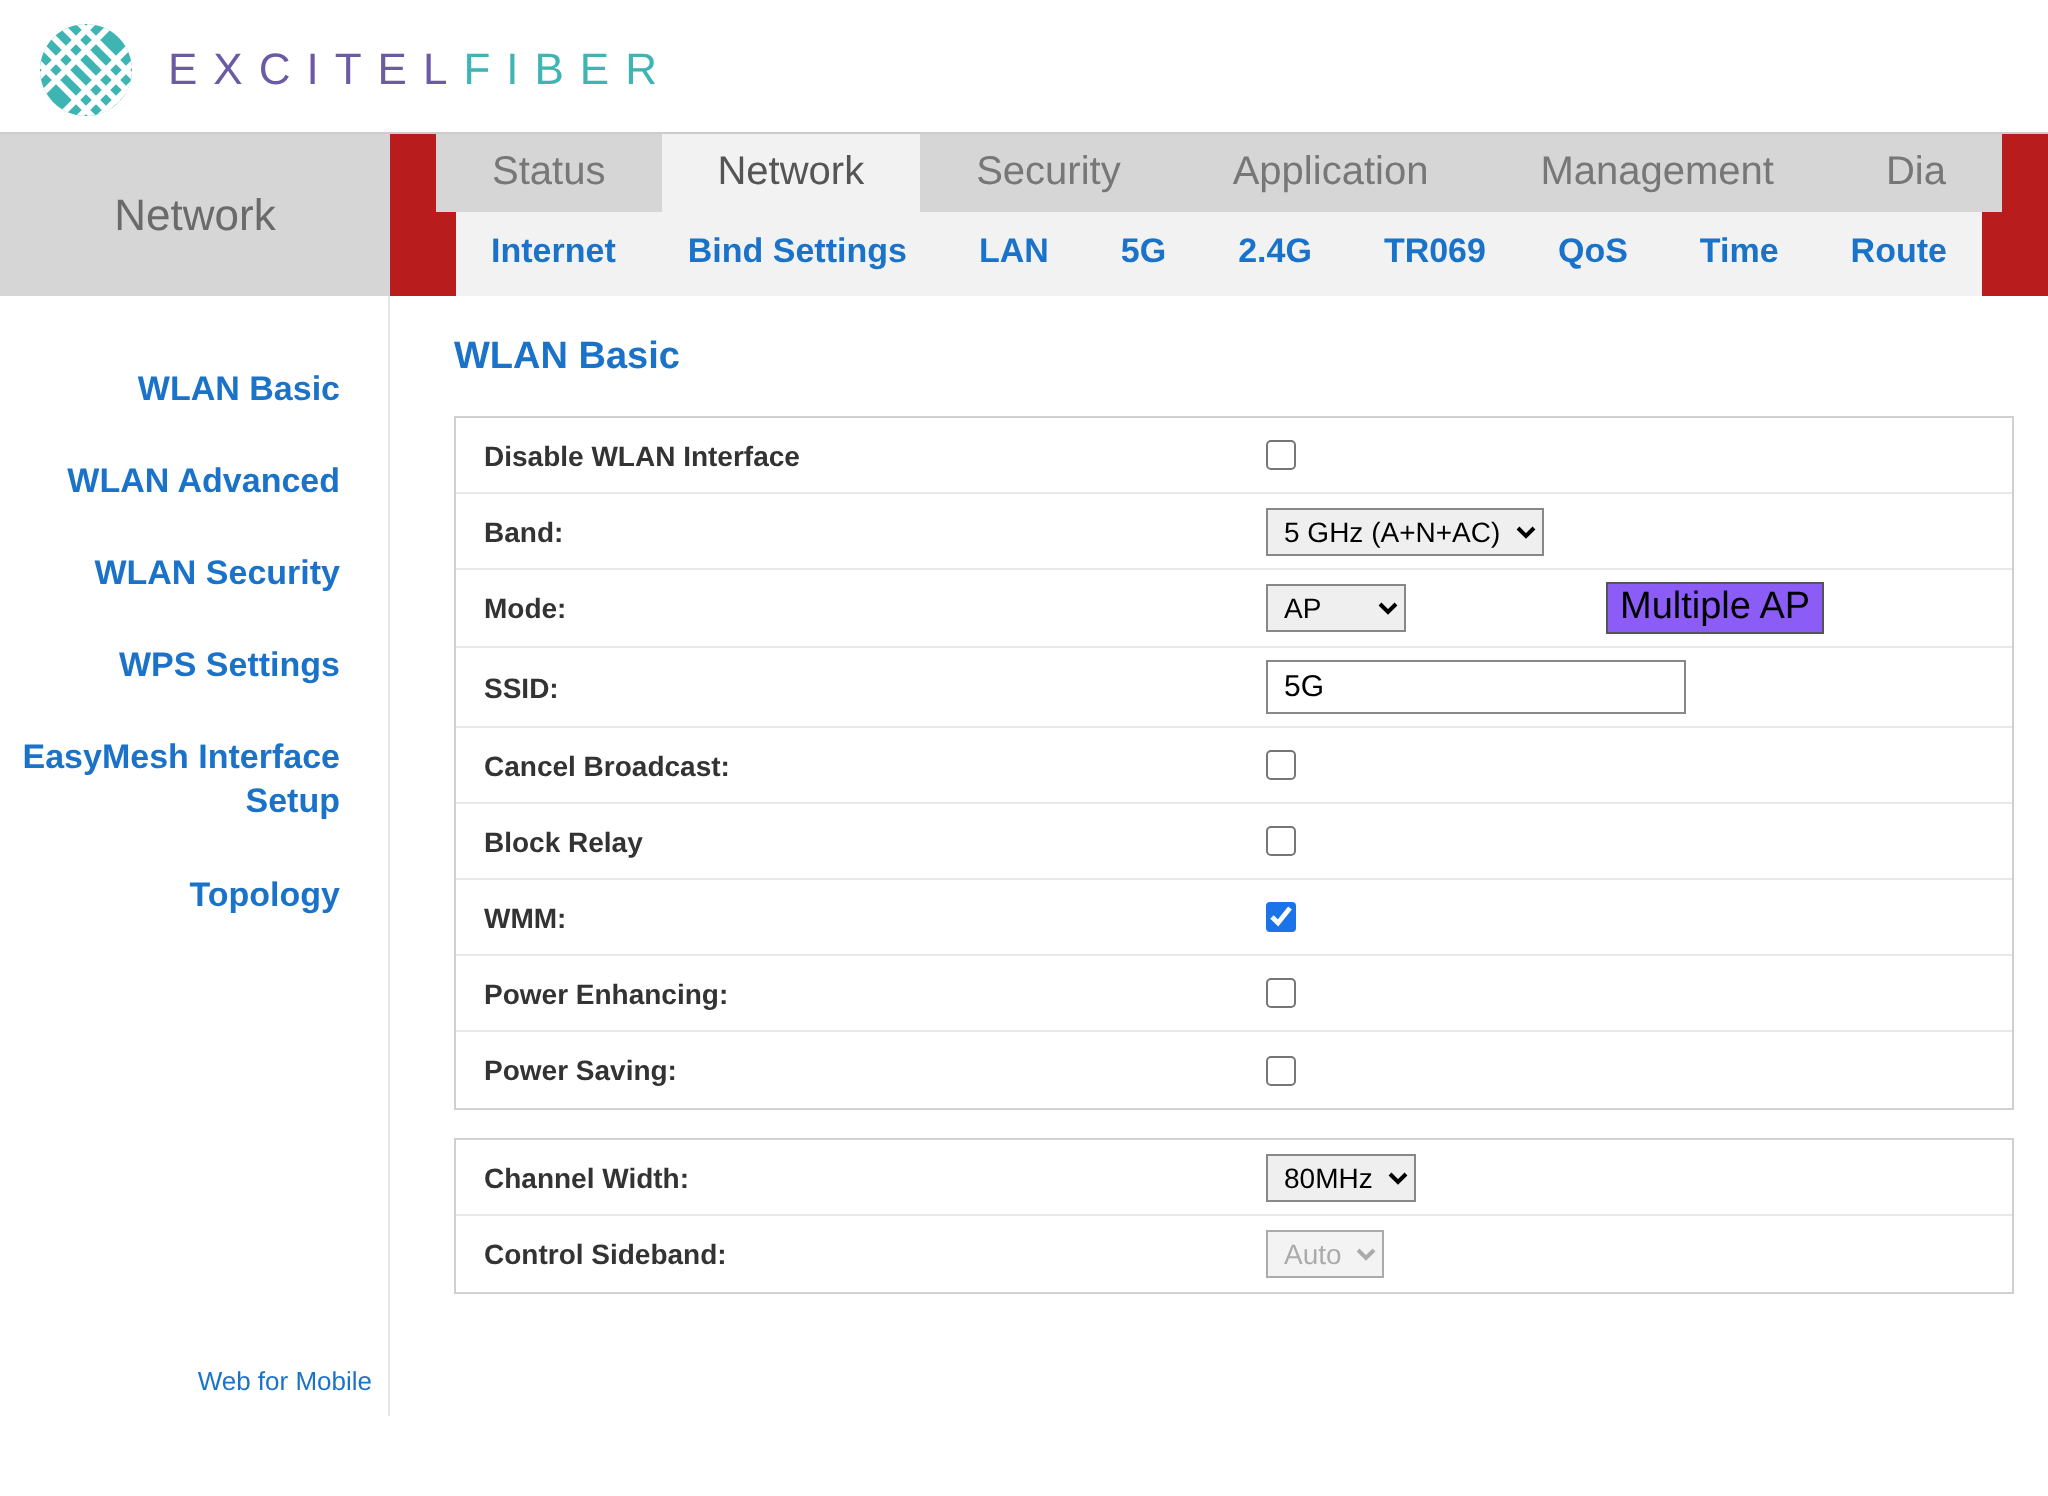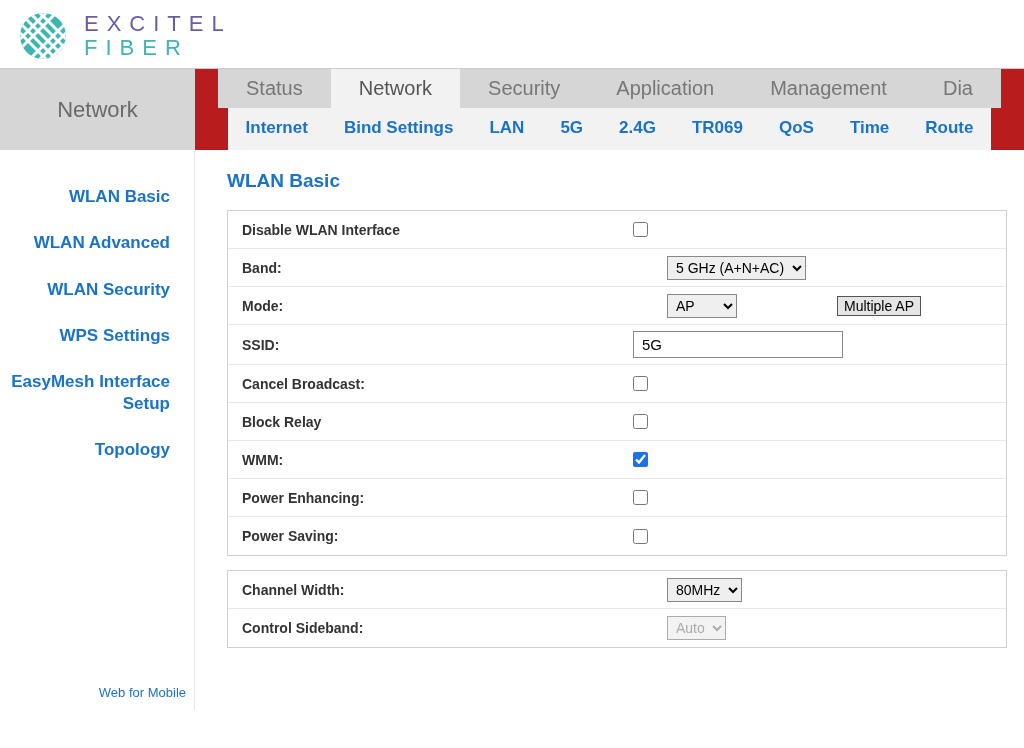--- a/index.html
+++ b/index.html
@@ -1,20 +1,20 @@
 <!DOCTYPE html>
 <html><head>
 <meta charset="utf-8">
 <style>
 * { box-sizing: border-box; margin: 0; padding: 0; }
 body { font-family: Arial, Helvetica, sans-serif; font-size: 14px; color: #333; background: #fff; width: 1024px; }
 .header { display: flex; align-items: center; padding: 12px 20px 8px 20px; }
 .logo-area { display: flex; align-items: center; gap: 18px; }
 .logo-icon { width: 46px; height: 46px; }
-.logo-text { display: flex; flex-direction: column; line-height: 1.1; }
+.logo-text { display: flex; flex-direction: row; line-height: 1.1; }
 .logo-line1 { color: #6b5ba5; font-size: 22px; letter-spacing: 8px; font-weight: 500; }
 .logo-line2 { color: #3eb5b3; font-size: 22px; letter-spacing: 8px; font-weight: 400; }
 .topnav { display: flex; background: #b91c1c; border-top: 1px solid #ccc; }
 .topnav-left { width: 195px; background: #d6d6d6; display: flex; align-items: center; justify-content: center; font-size: 22px; color: #6a6a6a; font-weight: 500; padding: 24px 0; }
 .topnav-right { flex: 1; display: flex; flex-direction: column; align-items: center; }
 .main-tabs { display: flex; background: #d6d6d6; }
 .main-tab { padding: 8px 28px; font-size: 20px; color: #777; cursor: pointer; }
 .main-tab.active { background: #f2f2f2; color: #555; }
 .sub-tabs { display: flex; background: #f2f2f2; padding: 6px 0 8px 0; gap: 0; }
 .sub-tab { padding: 4px 18px; font-size: 17px; color: #1a73c8; font-weight: 600; cursor: pointer; }
@@ -23,25 +23,25 @@
 .side-item { text-align: right; padding: 12px 8px 12px 0; font-size: 17px; color: #1a73c8; font-weight: 600; cursor: pointer; line-height: 1.3; }
 .side-bottom { position: absolute; bottom: 10px; right: 8px; font-size: 13px; color: #1a73c8; cursor: pointer; margin-top: 12px; }
 .main { flex: 1; padding: 20px 0 0 32px; }
 .page-title { color: #1a73c8; font-size: 19px; font-weight: 600; margin-bottom: 18px; }
 .page-desc { color: #8a8a8a; font-size: 14px; margin-bottom: 22px; line-height: 1.4; max-width: 780px; }
 .form-block { border: 1px solid #d0d0d0; margin-bottom: 14px; max-width: 780px; }
 .form-row { display: flex; align-items: center; border-bottom: 1px solid #e8e8e8; min-height: 38px; }
 .form-row:last-child { border-bottom: none; }
 .form-label { width: 395px; padding: 8px 14px; font-size: 14px; font-weight: 700; color: #333; }
 .form-control { flex: 1; padding: 6px 10px; display: flex; align-items: center; gap: 100px; }
-.form-control select { font-size: 14px; padding: 2px 4px; border: 1px solid #888; background: #efefef; margin-left: 34px; }
+.form-control select { font-size: 14px; padding: 2px 4px; border: 1px solid #888; background: #efefef; }
 .form-control select:disabled { color: #888; }
 .form-control input[type="text"] { font-size: 15px; padding: 4px 8px; border: 1px solid #888; width: 210px; }
 .form-control input[type="checkbox"] { width: 15px; height: 15px; accent-color: #1a73e8; }
-.form-control button { font-size: 14px; padding: 1px 6px; border: 1px solid #555; background: #e5e5e5; cursor: pointer; }
+.form-control button { font-size: 19px; padding: 1px 6px; border: 1px solid #555; background: #8b5cf6; cursor: pointer; }
 </style>
 </head>
 <body>
 
 <div class="header">
   <div class="logo-area">
     <svg class="logo-icon" viewBox="0 0 46 46">
       <defs>
           <clipPath id="c">
             <circle cx="23" cy="23" r="23"></circle>

